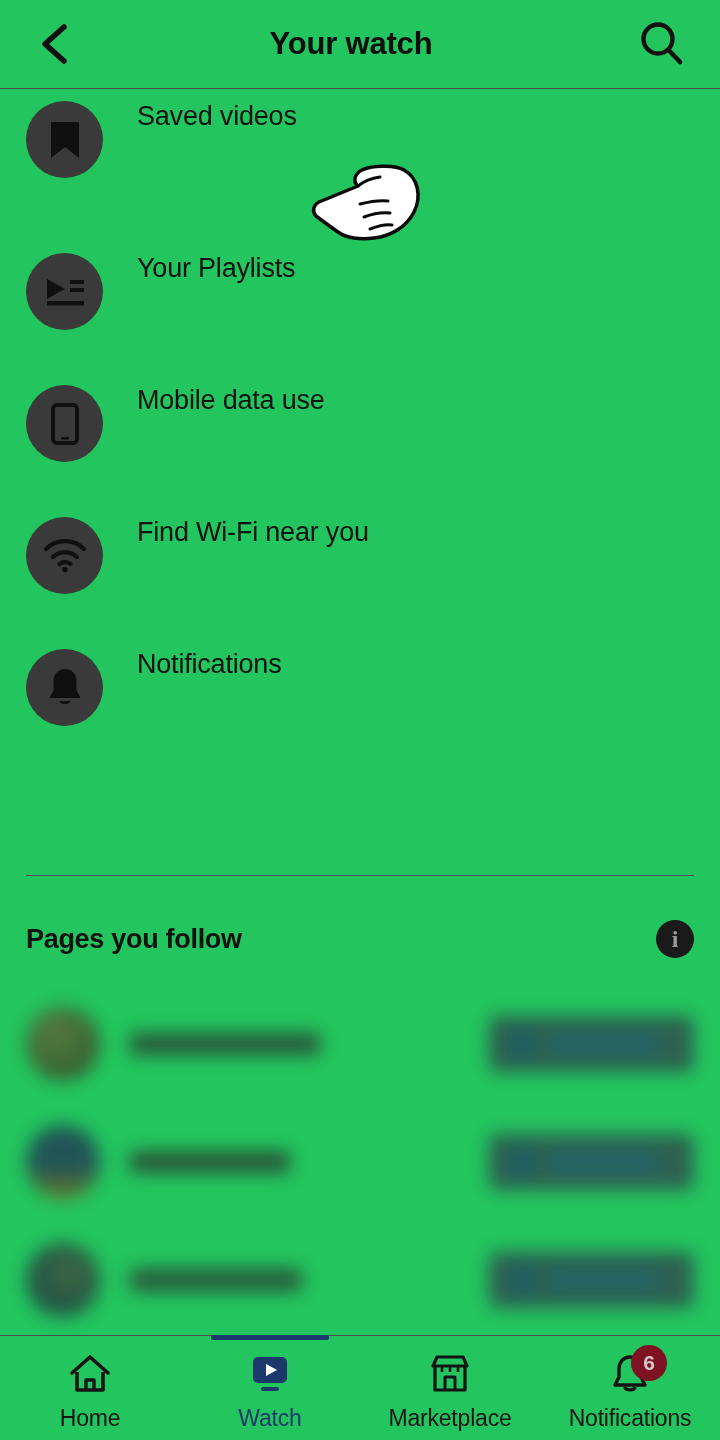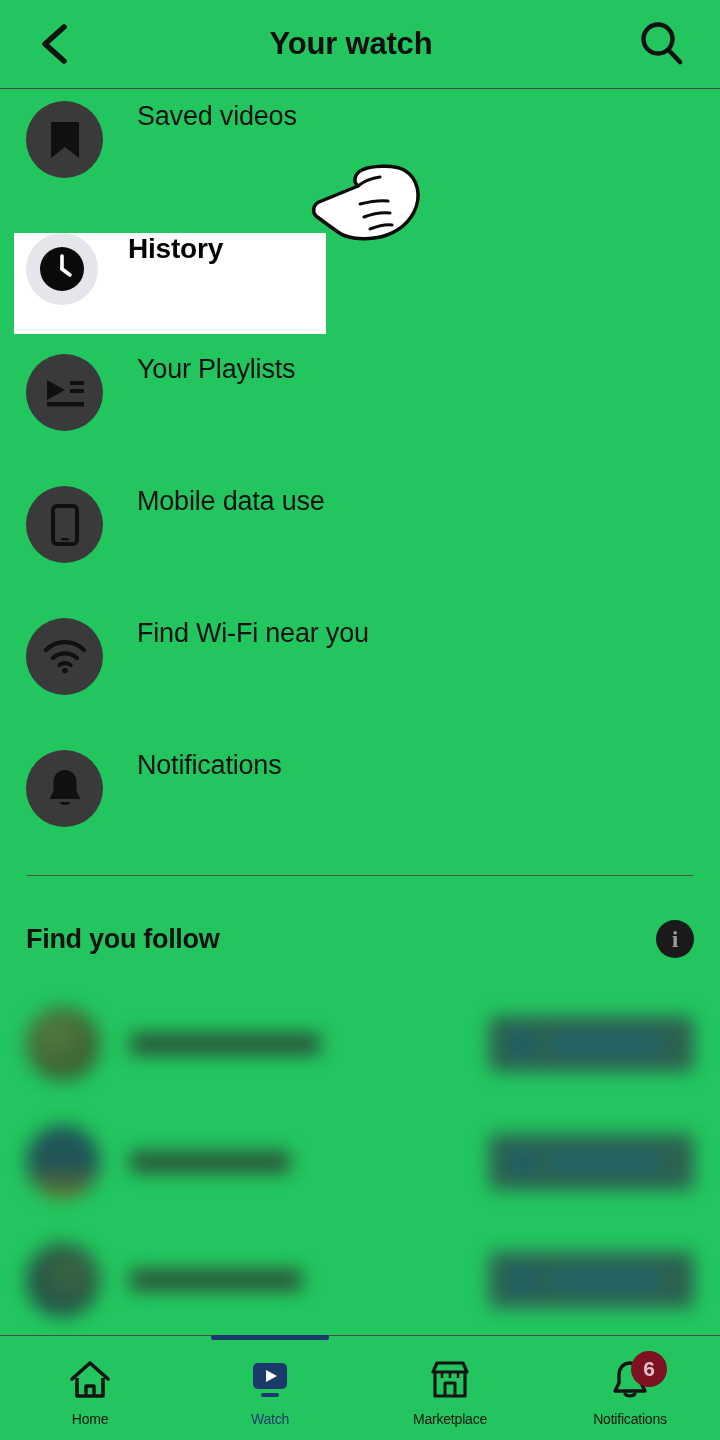--- a/index.html
+++ b/index.html
@@ -169,21 +169,21 @@
     position:relative;
     cursor:pointer;
     padding-top:6px;
   }
   .nav-icon{
     height:46px; width:50px;
     display:flex;align-items:center;justify-content:center;
     position:relative;
   }
   .nav-label{
-    font-size:14px; color:#151515; letter-spacing:-0.2px;
+    font-size:23px; color:#151515; letter-spacing:-0.2px;
   }
   .nav-item.active .nav-label{ color:#1b3a6b; }
   #watch-indicator{
     position:absolute; top:-1px; left:50%;
     transform:translateX(-50%);
     width:118px; height:5px;
     background:#1b3a6b;
     border-radius:2px;
   }
   #notif-badge{
@@ -234,30 +234,20 @@
 
     <div class="menu-row">
       <div class="menu-icon-circle">
         <svg width="34" height="40" viewBox="0 0 34 40">
           <path d="M4 2 H30 A1 1 0 0 1 31 3 V38 L17 27 L3 38 V3 A1 1 0 0 1 4 2 Z" fill="#101010"></path>
         </svg>
       </div>
       <div class="menu-label">Saved videos</div>
     </div>
 
-    <div class="menu-row highlight">
-      <div class="menu-icon-circle">
-        <svg width="48" height="48" viewBox="0 0 48 48">
-          <circle cx="24" cy="24" r="22" fill="#0a0a0a"></circle>
-          <line x1="24" y1="24" x2="24" y2="11" stroke="#fff" stroke-width="3.6" stroke-linecap="round"></line>
-          <line x1="24" y1="24" x2="32" y2="30" stroke="#fff" stroke-width="3.6" stroke-linecap="round"></line>
-        </svg>
-      </div>
-      <div class="menu-label">History</div>
-    </div>
 
     <div class="row-spacer-bot"></div>
 
     <div class="menu-row">
       <div class="menu-icon-circle">
         <svg width="42" height="34" viewBox="0 0 42 34">
           <polygon points="3,4 3,24 21,14" fill="#101010"></polygon>
           <rect x="26" y="5" width="14" height="4" fill="#101010"></rect>
           <rect x="26" y="13" width="14" height="4" fill="#101010"></rect>
           <rect x="3" y="26" width="37" height="4.5" fill="#101010"></rect>
@@ -296,21 +286,21 @@
         </svg>
       </div>
       <div class="menu-label">Notifications</div>
     </div>
 
   </div>
 
   <div id="section-divider"></div>
 
   <div id="pages-section-header">
-    <div id="pages-section-title">Find you follow</div>
+    <div id="pages-section-title">Pages you follow</div>
     <div id="info-icon">
       <span>i</span>
     </div>
   </div>
 
   <div id="pages-list">
     <div class="page-row">
       <div class="page-avatar" style="background:radial-gradient(circle at 40% 35%, #6b6034, #3e3a22 70%);"></div>
       <div class="page-name" style="width:190px;"></div>
       <div class="page-follow-btn">

